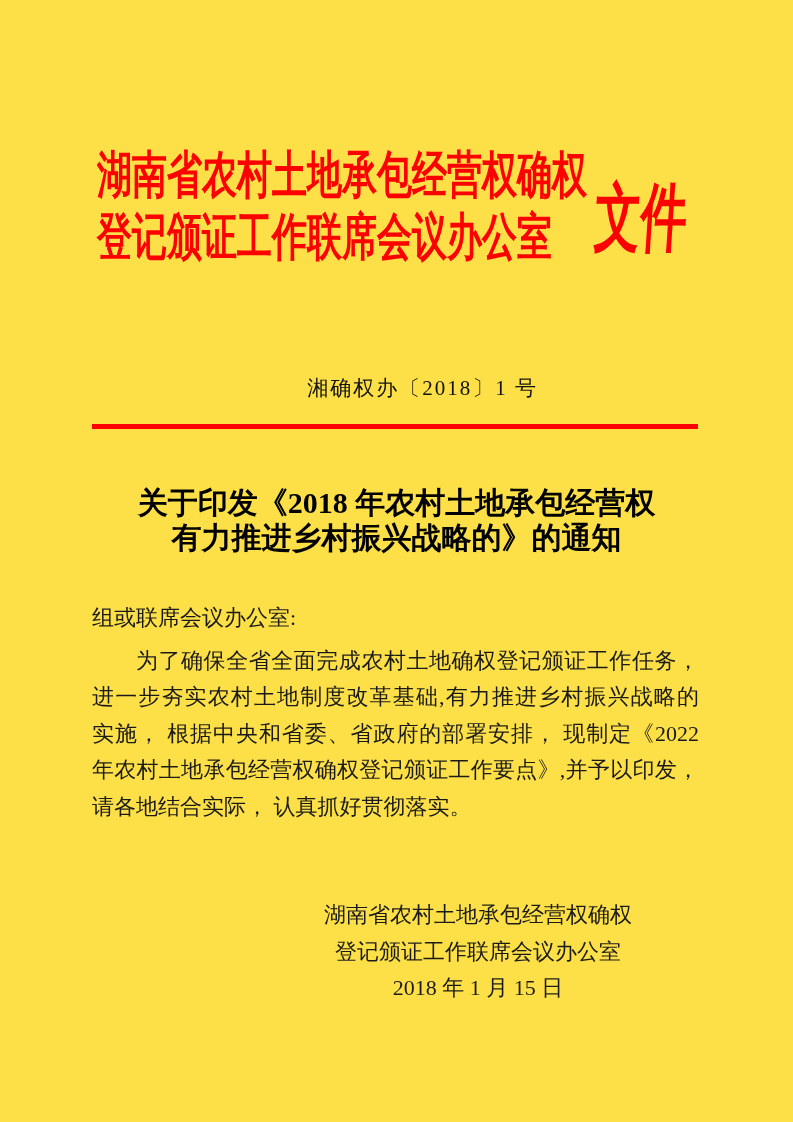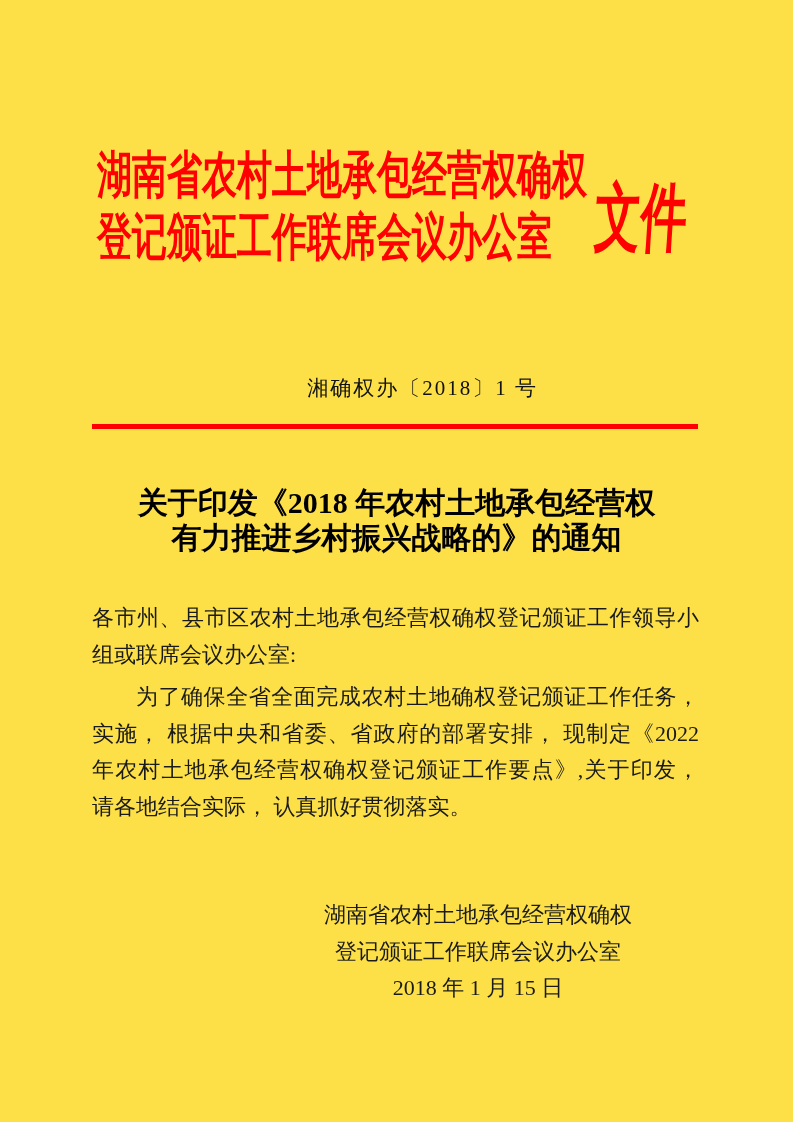--- a/index.html
+++ b/index.html
@@ -131,27 +131,27 @@
 
   <div class="red-rule"></div>
 
   <h1 class="doc-title">
     <div>关于印发《2018 年农村土地承包经营权</div>
     <div>有力推进乡村振兴战略的》的通知</div>
   </h1>
 
   <div class="body-text">
     <div class="para-1">
-      <div class="line fill">各市州、县市区农村土地承包经营权确权登记颁证工作领导小</div>
       <div class="line">组或联席会议办公室:</div>
     </div>
     <div class="para-2">
       <div class="line fill indent">为了确保全省全面完成农村土地确权登记颁证工作任务，</div>
+      <div class="line fill">进一步夯实农村土地制度改革基础,有力推进乡村振兴战略的</div>
       <div class="line fill">实施， 根据中央和省委、省政府的部署安排， 现制定《2022</div>
-      <div class="line fill">年农村土地承包经营权确权登记颁证工作要点》,关于印发，</div>
+      <div class="line fill">年农村土地承包经营权确权登记颁证工作要点》,并予以印发，</div>
       <div class="line">请各地结合实际， 认真抓好贯彻落实。</div>
     </div>
   </div>
 
   <div class="signature">
     <div>湖南省农村土地承包经营权确权</div>
     <div>登记颁证工作联席会议办公室</div>
     <div>2018 年 1 月 15 日</div>
   </div>
 

